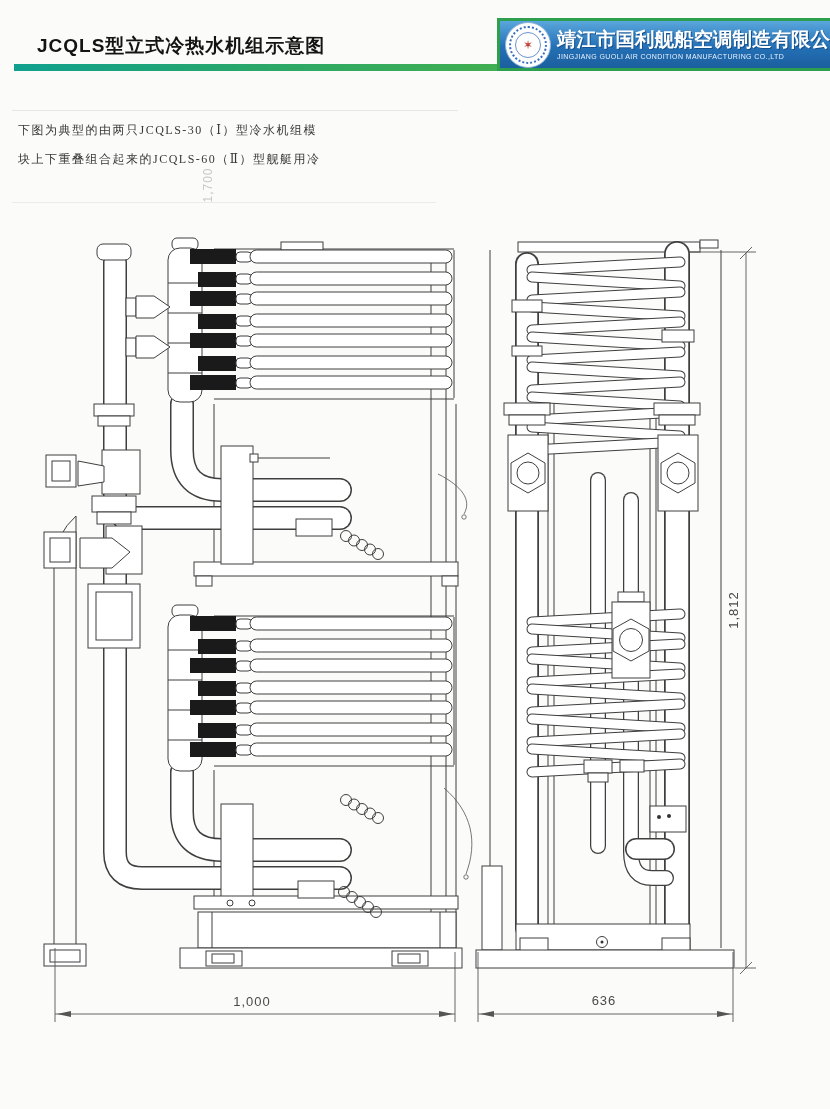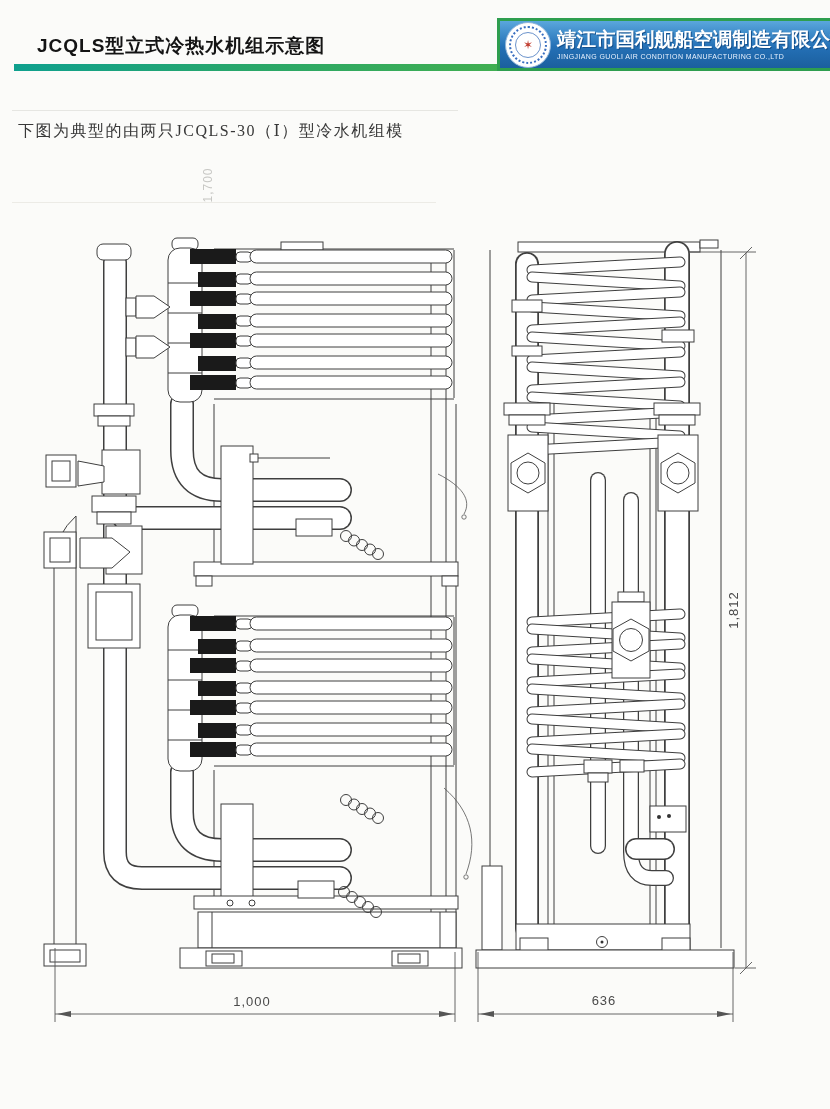--- a/index.html
+++ b/index.html
@@ -19,21 +19,21 @@
   .logo .ring{position:absolute;inset:3px;border-radius:50%;border:2px dotted #3a6fc0;}
   .logo .ring2{position:absolute;inset:9px;border-radius:50%;border:1px solid #6b93cc;}
   .logo .core{color:#c0392b;font-size:12px;line-height:1;}
   .btxt{display:flex;flex-direction:column;min-width:0;}
   .bzh{font-size:19.5px;font-weight:bold;color:#ffffff;white-space:nowrap;line-height:1.1;
        text-shadow:1px 1px 0 #14508c;letter-spacing:0px;}
   .ben{font-size:7px;color:#e8f2ff;letter-spacing:0.4px;margin-top:2px;white-space:nowrap;}
   .hl1{left:12px;top:110px;width:446px;height:1px;background:#e6e6e2;}
   .hl2{left:12px;top:202px;width:424px;height:1px;background:#ecebe6;}
   .intro{left:18px;top:116px;width:430px;font-family:"Liberation Serif","DejaVu Serif",serif;
-         font-size:16px;line-height:29px;letter-spacing:1.5px;color:#383838;}
+         font-size:12px;line-height:29px;letter-spacing:1.5px;color:#383838;}
   .ghostdim{left:178px;top:155px;width:60px;height:60px;color:#c7c7c4;font-size:12px;
             transform:rotate(-90deg);letter-spacing:1px;text-align:center;line-height:60px;}
   svg{position:absolute;left:0;top:0;}
   .ln{fill:#ffffff;stroke:#3f3f3f;stroke-width:1;}
   .lnn{fill:none;stroke:#3f3f3f;stroke-width:1;}
   .thin{fill:none;stroke:#555;stroke-width:0.8;}
   .pd{fill:none;stroke:#3f3f3f;stroke-linecap:round;}
   .pw{fill:none;stroke:#ffffff;stroke-linecap:round;}
   .dim{stroke:#555;stroke-width:0.9;fill:none;}
   .dimtxt{font-family:"Liberation Sans",sans-serif;font-size:13px;fill:#4a4a4a;letter-spacing:1px;}
@@ -54,20 +54,21 @@
     </div>
     <div class="btxt">
       <div class="bzh">靖江市国利舰船空调制造有限公司</div>
       <div class="ben">JINGJIANG GUOLI AIR CONDITION MANUFACTURING CO.,LTD</div>
     </div>
   </div>
 
   <div class="abs hl1"></div>
   <div class="abs intro">
     <div>下图为典型的由两只JCQLS-30（Ⅰ）型冷水机组模</div>
+    <div>块上下重叠组合起来的JCQLS-60（Ⅱ）型舰艇用冷</div>
   </div>
   <div class="abs hl2"></div>
   <div class="abs ghostdim">1,700</div>
 
   <svg width="830" height="1109" viewBox="0 0 830 1109">
     <defs>
       <g id="ftA">
         <rect x="190" y="0" width="46" height="15" fill="#1a1a1a"></rect>
         <rect x="236" y="3" width="16" height="10" rx="4" class="ln"></rect>
         <rect x="250" y="1" width="202" height="13" rx="6.5" class="ln"></rect>

